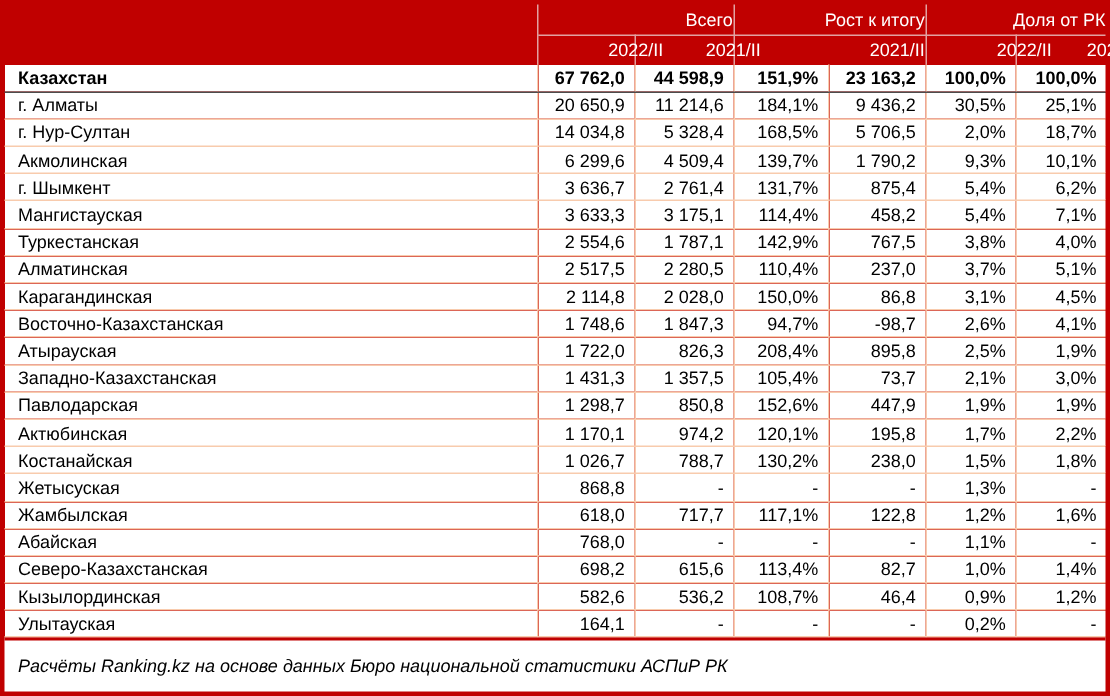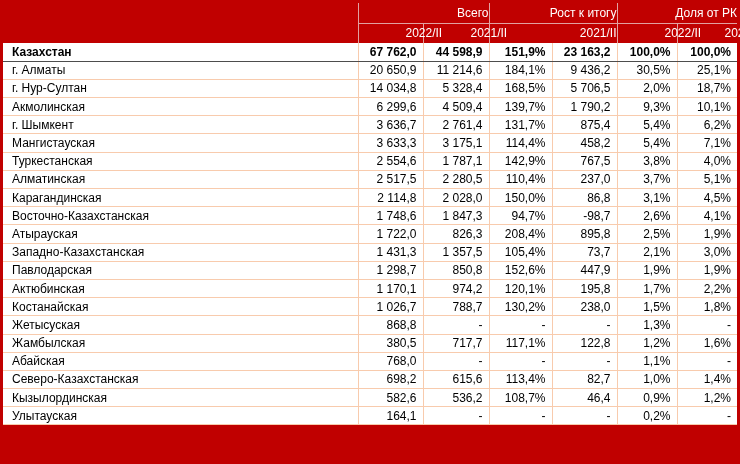--- a/index.html
+++ b/index.html
@@ -255,21 +255,21 @@
           <td class="name">Жетысуская</td>
           <td class="num">868,8</td>
           <td class="num">-</td>
           <td class="num">-</td>
           <td class="num">-</td>
           <td class="num">1,3%</td>
           <td class="num">-</td>
         </tr>
         <tr>
           <td class="name">Жамбылская</td>
-          <td class="num">380,5</td>
+          <td class="num">618,0</td>
           <td class="num">717,7</td>
           <td class="num">117,1%</td>
           <td class="num">122,8</td>
           <td class="num">1,2%</td>
           <td class="num">1,6%</td>
         </tr>
         <tr>
           <td class="name">Абайская</td>
           <td class="num">768,0</td>
           <td class="num">-</td>
@@ -301,14 +301,15 @@
           <td class="num">164,1</td>
           <td class="num">-</td>
           <td class="num">-</td>
           <td class="num">-</td>
           <td class="num">0,2%</td>
           <td class="num">-</td>
         </tr>
       </tbody>
   </table>
 
+  <div class="source">Расчёты Ranking.kz на основе данных Бюро национальной статистики АСПиР РК</div>
 
 </div>
 
 </body></html>

